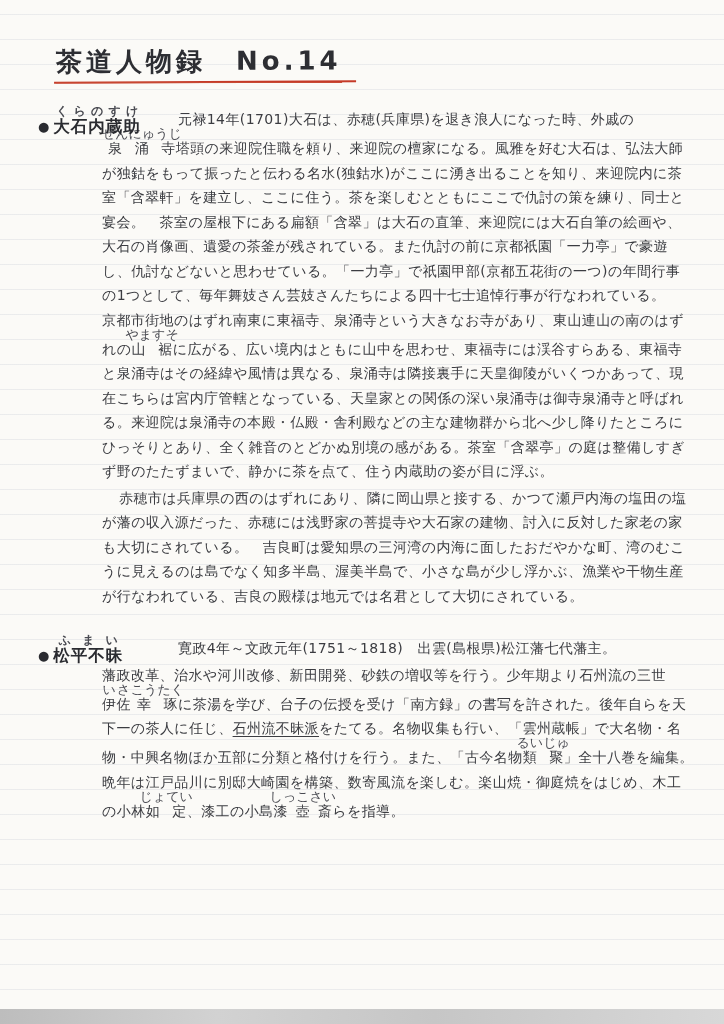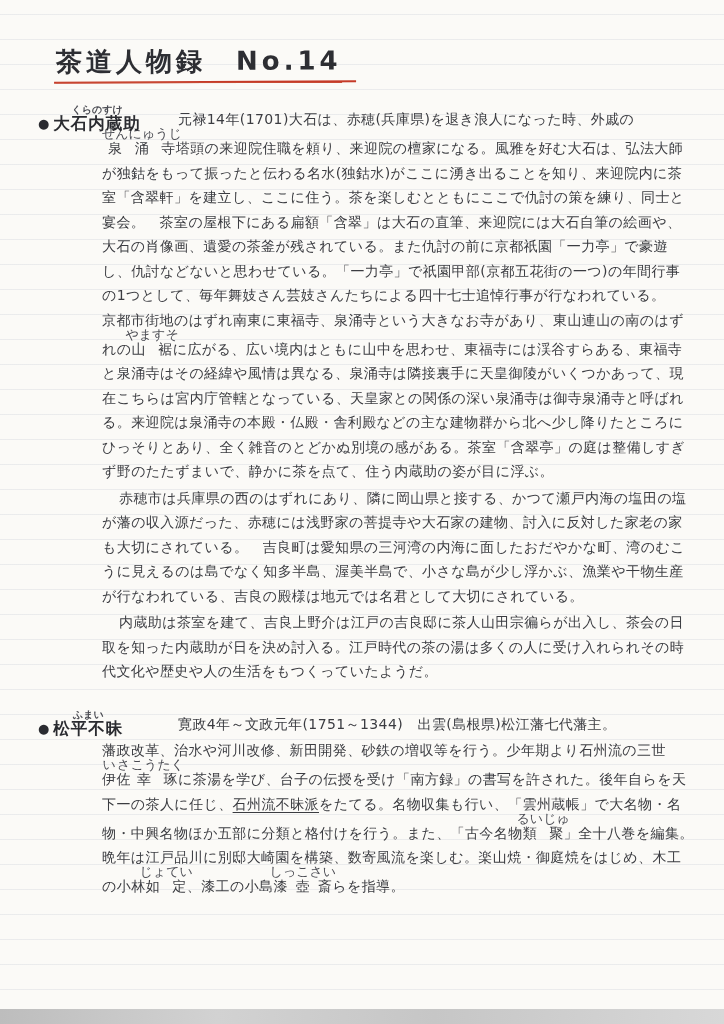--- a/index.html
+++ b/index.html
@@ -70,21 +70,21 @@
   }
   .para.indent-after-heading{ text-indent:76px; }
   .para.indent-em{ text-indent:17px; }
   ruby{ ruby-position:over; }
   rt{
     font-size:13px;
     letter-spacing:0;
     color:#4a4b52;
     transform:translateY(2px);
   }
-  .section-heading rt{ font-size:10px;text-align:center; }
+  .section-heading rt{ font-size:12px; }
   .u{
     text-decoration:underline;
     text-decoration-thickness:1.3px;
     text-underline-offset:3px;
   }
 
   
   .bottom-edge{
     position:absolute; left:0; bottom:0;
     width:100%; height:15px;
@@ -98,26 +98,25 @@
   <div class="content">
     <div class="title-wrap">
       <span class="page-title">茶道人物録　No.14</span>
     </div>
     <div>
         <section class="section">
           <div class="section-heading"><span class="bullet">●</span><ruby>大石内蔵助<rt>くらのすけ</rt></ruby></div>
           <div class="section-body">
             <p class="para indent-after-heading"><span>元禄14年(1701)大石は、赤穂(兵庫県)を退き浪人になった時、外戚の</span><ruby>泉涌寺<rt>せんにゅうじ</rt></ruby><span>塔頭の来迎院住職を頼り、来迎院の檀家になる。風雅を好む大石は、弘法大師が独鈷をもって振ったと伝わる名水(独鈷水)がここに湧き出ることを知り、来迎院内に茶室「含翠軒」を建立し、ここに住う。茶を楽しむとともにここで仇討の策を練り、同士と宴会。　茶室の屋根下にある扁額「含翠」は大石の直筆、来迎院には大石自筆の絵画や、大石の肖像画、遺愛の茶釜が残されている。また仇討の前に京都祇園「一力亭」で豪遊し、仇討などないと思わせている。「一力亭」で祇園甲部(京都五花街の一つ)の年間行事の1つとして、毎年舞妓さん芸妓さんたちによる四十七士追悼行事が行なわれている。　京都市街地のはずれ南東に東福寺、泉涌寺という大きなお寺があり、東山連山の南のはずれの</span><ruby>山裾<rt>やますそ</rt></ruby><span>に広がる、広い境内はともに山中を思わせ、東福寺には渓谷すらある、東福寺と泉涌寺はその経緯や風情は異なる、泉涌寺は隣接裏手に天皇御陵がいくつかあって、現在こちらは宮内庁管轄となっている、天皇家との関係の深い泉涌寺は御寺泉涌寺と呼ばれる。来迎院は泉涌寺の本殿・仏殿・舎利殿などの主な建物群から北へ少し降りたところにひっそりとあり、全く雑音のとどかぬ別境の感がある。茶室「含翠亭」の庭は整備しすぎず野のたたずまいで、静かに茶を点て、住う内蔵助の姿が目に浮ぶ。</span></p>
             <p class="para indent-em"><span>赤穂市は兵庫県の西のはずれにあり、隣に岡山県と接する、かつて瀬戸内海の塩田の塩が藩の収入源だった、赤穂には浅野家の菩提寺や大石家の建物、討入に反対した家老の家も大切にされている。　吉良町は愛知県の三河湾の内海に面したおだやかな町、湾のむこうに見えるのは島でなく知多半島、渥美半島で、小さな島が少し浮かぶ、漁業や干物生産が行なわれている、吉良の殿様は地元では名君として大切にされている。</span></p>
-            <p class="para indent-em"><span>内蔵助は茶室を建て、吉良上野介は江戸の吉良邸に茶人山田宗徧らが出入し、茶会の日取を知った内蔵助が日を決め討入る。江戸時代の茶の湯は多くの人に受け入れられその時代文化や歴史や人の生活をもつくっていたようだ。</span></p>
           </div>
         </section>
         <section class="section">
           <div class="section-heading"><span class="bullet">●</span><ruby>松平不昧<rt>ふまい</rt></ruby></div>
           <div class="section-body">
-            <p class="para indent-after-heading"><span>寛政4年～文政元年(1751～1344)　出雲(島根県)松江藩七代藩主。</span></p>
+            <p class="para indent-after-heading"><span>寛政4年～文政元年(1751～1818)　出雲(島根県)松江藩七代藩主。</span></p>
             <p class="para"><span>藩政改革、治水や河川改修、新田開発、砂鉄の増収等を行う。少年期より石州流の三世</span><ruby>伊佐<rt>いさ</rt></ruby><ruby>幸琢<rt>こうたく</rt></ruby><span>に茶湯を学び、台子の伝授を受け「南方録」の書写を許された。後年自らを天下一の茶人に任じ、</span><span class="u">石州流不昧派</span><span>をたてる。名物収集も行い、「雲州蔵帳」で大名物・名物・中興名物ほか五部に分類と格付けを行う。また、「古今名物</span><ruby>類聚<rt>るいじゅ</rt></ruby><span>」全十八巻を編集。　晩年は江戸品川に別邸大崎園を構築、数寄風流を楽しむ。楽山焼・御庭焼をはじめ、木工の小林</span><ruby>如定<rt>じょてい</rt></ruby><span>、漆工の小島</span><ruby>漆壺斎<rt>しっこさい</rt></ruby><span>らを指導。</span></p>
           </div>
         </section>
       </div>
   </div>
   <div class="bottom-edge"></div>
 </div>
 
 </body></html>

